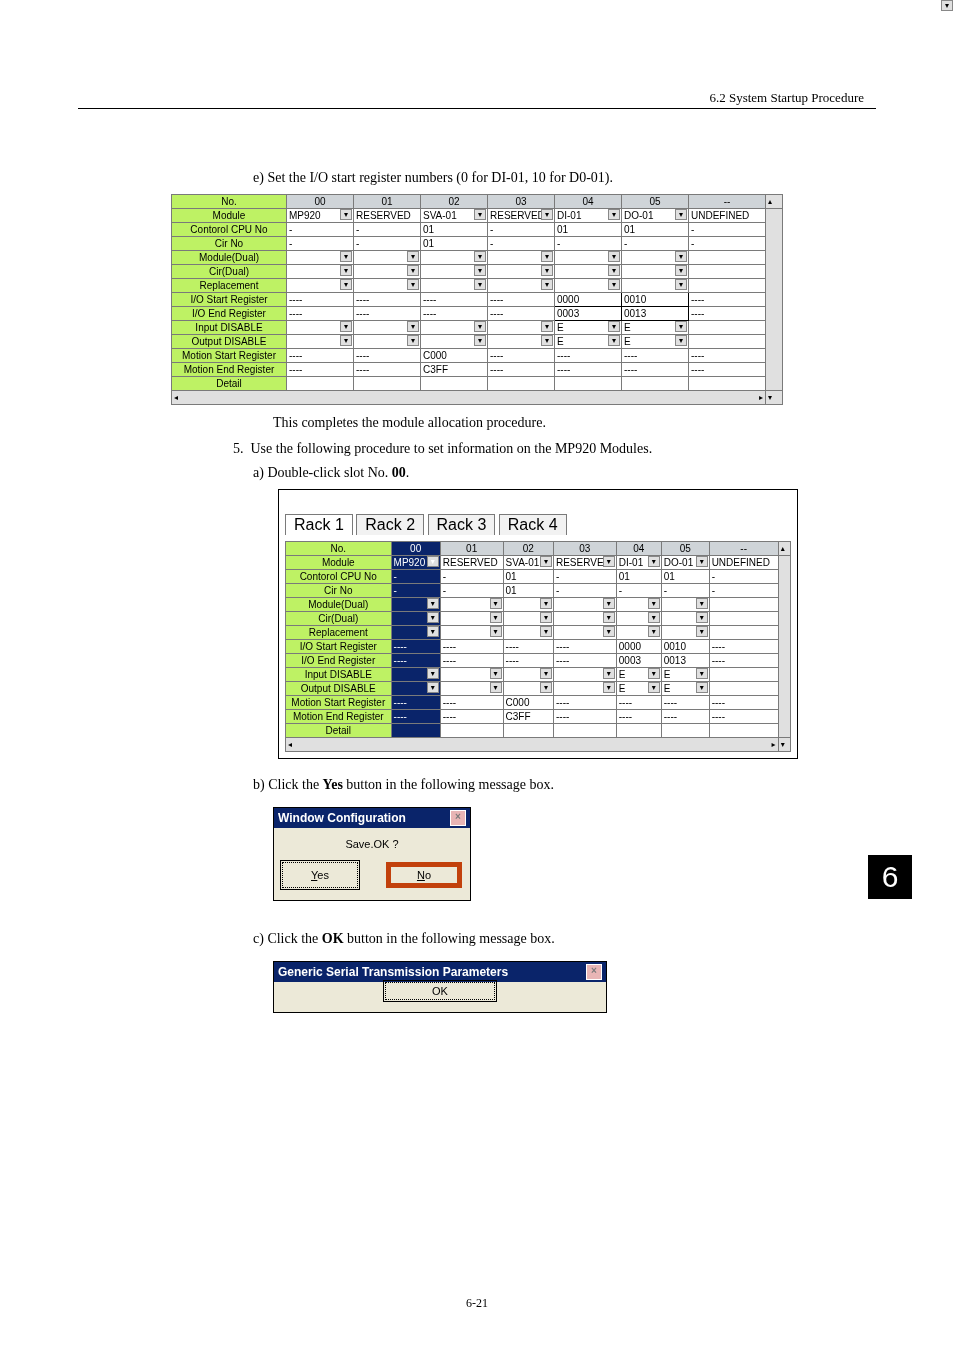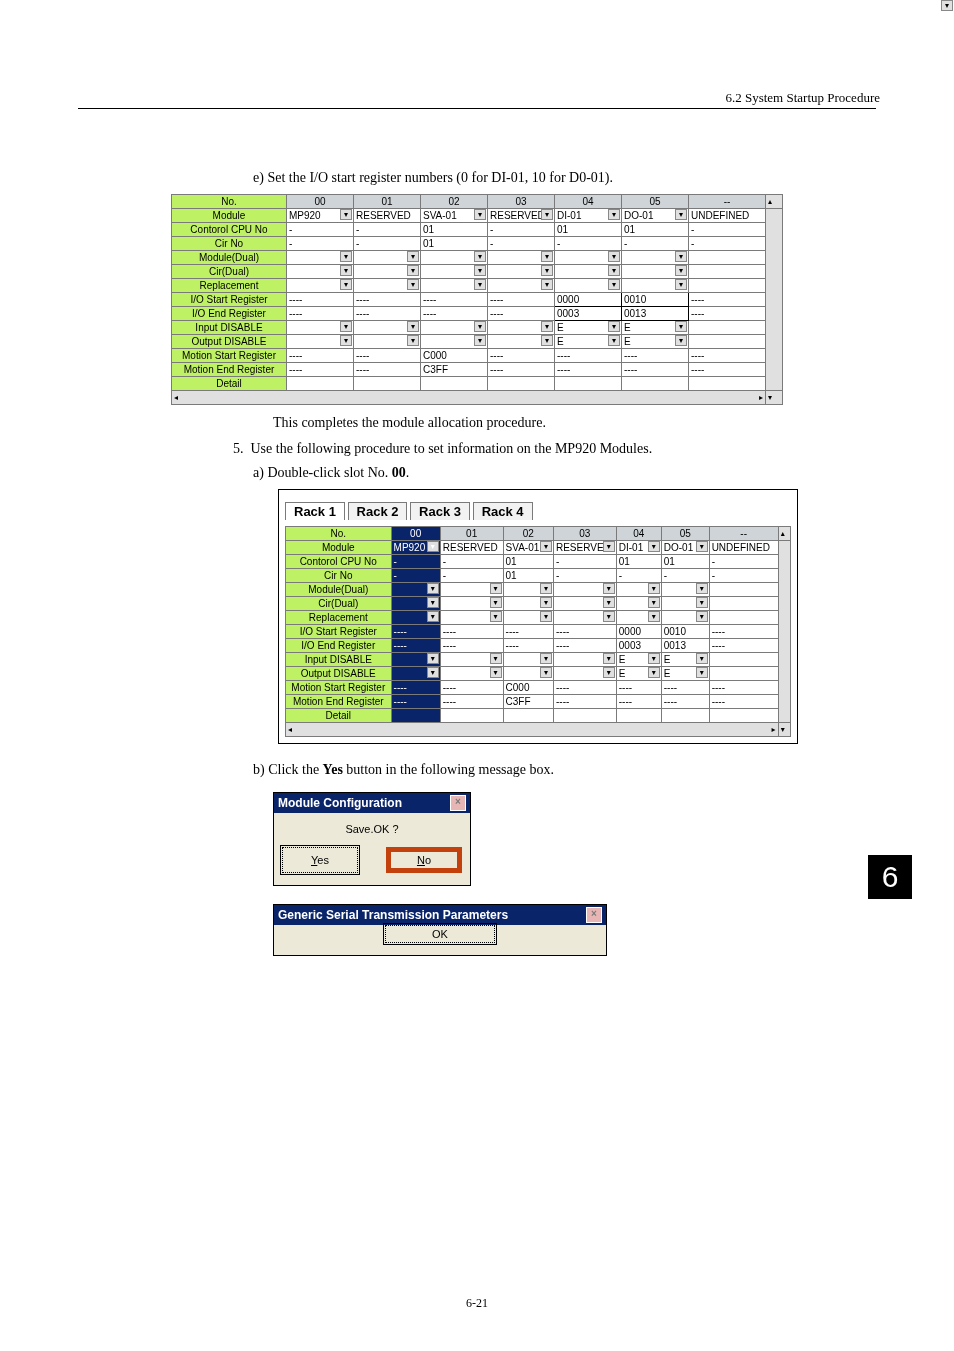--- a/index.html
+++ b/index.html
@@ -13,21 +13,21 @@
   }
   .page {
     width: 954px;
     min-height: 1351px;
     position: relative;
     box-sizing: border-box;
     padding-top: 85px;
   }
   .header-line {
     position: absolute;
-    right: 74px;
+    right: 90px;
     top: 90px;
     font-size: 13px;
   }
   .header-rule {
     position: absolute;
     left: 78px;
     right: 78px;
     top: 108px;
     border-top: 1px solid #000;
   }
@@ -105,25 +105,24 @@
   .scroll-top, .scroll-bottom {
     width: 12px;
     background: #e0e0e0;
     text-align: center;
     font-size: 8px;
   }
 
   
   .rack-tabs {
     margin-left: 200px;
-    margin-top: 8px;
+    margin-top: 20px;
     margin-bottom: 2px;
     font-family: Tahoma, Arial, sans-serif;
-    font-size: 13px;
-    font-weight: bold;
+    font-size: 16px;
   }
   .rack-tabs span {
     display: inline-block;
     border: 1px solid #7a7a7a;
     border-bottom: none;
     padding: 1px 8px;
     background: #fff;
     position: relative;
     margin-right: -1px;
   }
@@ -569,31 +568,34 @@
     </div>
 
     
     <div class="step-letter" style="margin-top:18px">
       <span>b) Click the </span><strong>Yes</strong><span> button in the following message box.</span>
     </div>
 
     
     <div class="dlg" style="width:196px">
       <div class="titlebar">
-        <span>Module Configuration</span>
+        <span>Window Configuration</span>
         <span class="xbtn">×</span>
       </div>
       <div class="body">Save.OK ?</div>
       <div class="btnrow">
         <button class="focusbtn"><span class="underline">Y</span><span>es</span></button>
         <button><span class="underline">N</span><span>o</span></button>
       </div>
     </div>
 
     
+    <div class="step-letter" style="margin-top:18px">
+      <span>c) Click the </span><strong>OK</strong><span> button in the following message box.</span>
+    </div>
 
     
     <div class="dlg dlg2">
       <div class="titlebar">
         <span>Generic Serial Transmission Parameters</span>
         <span class="xbtn">×</span>
       </div>
       <div class="btnrow ok-only">
         <button class="focusbtn" style="min-width:110px">OK</button>
       </div>

